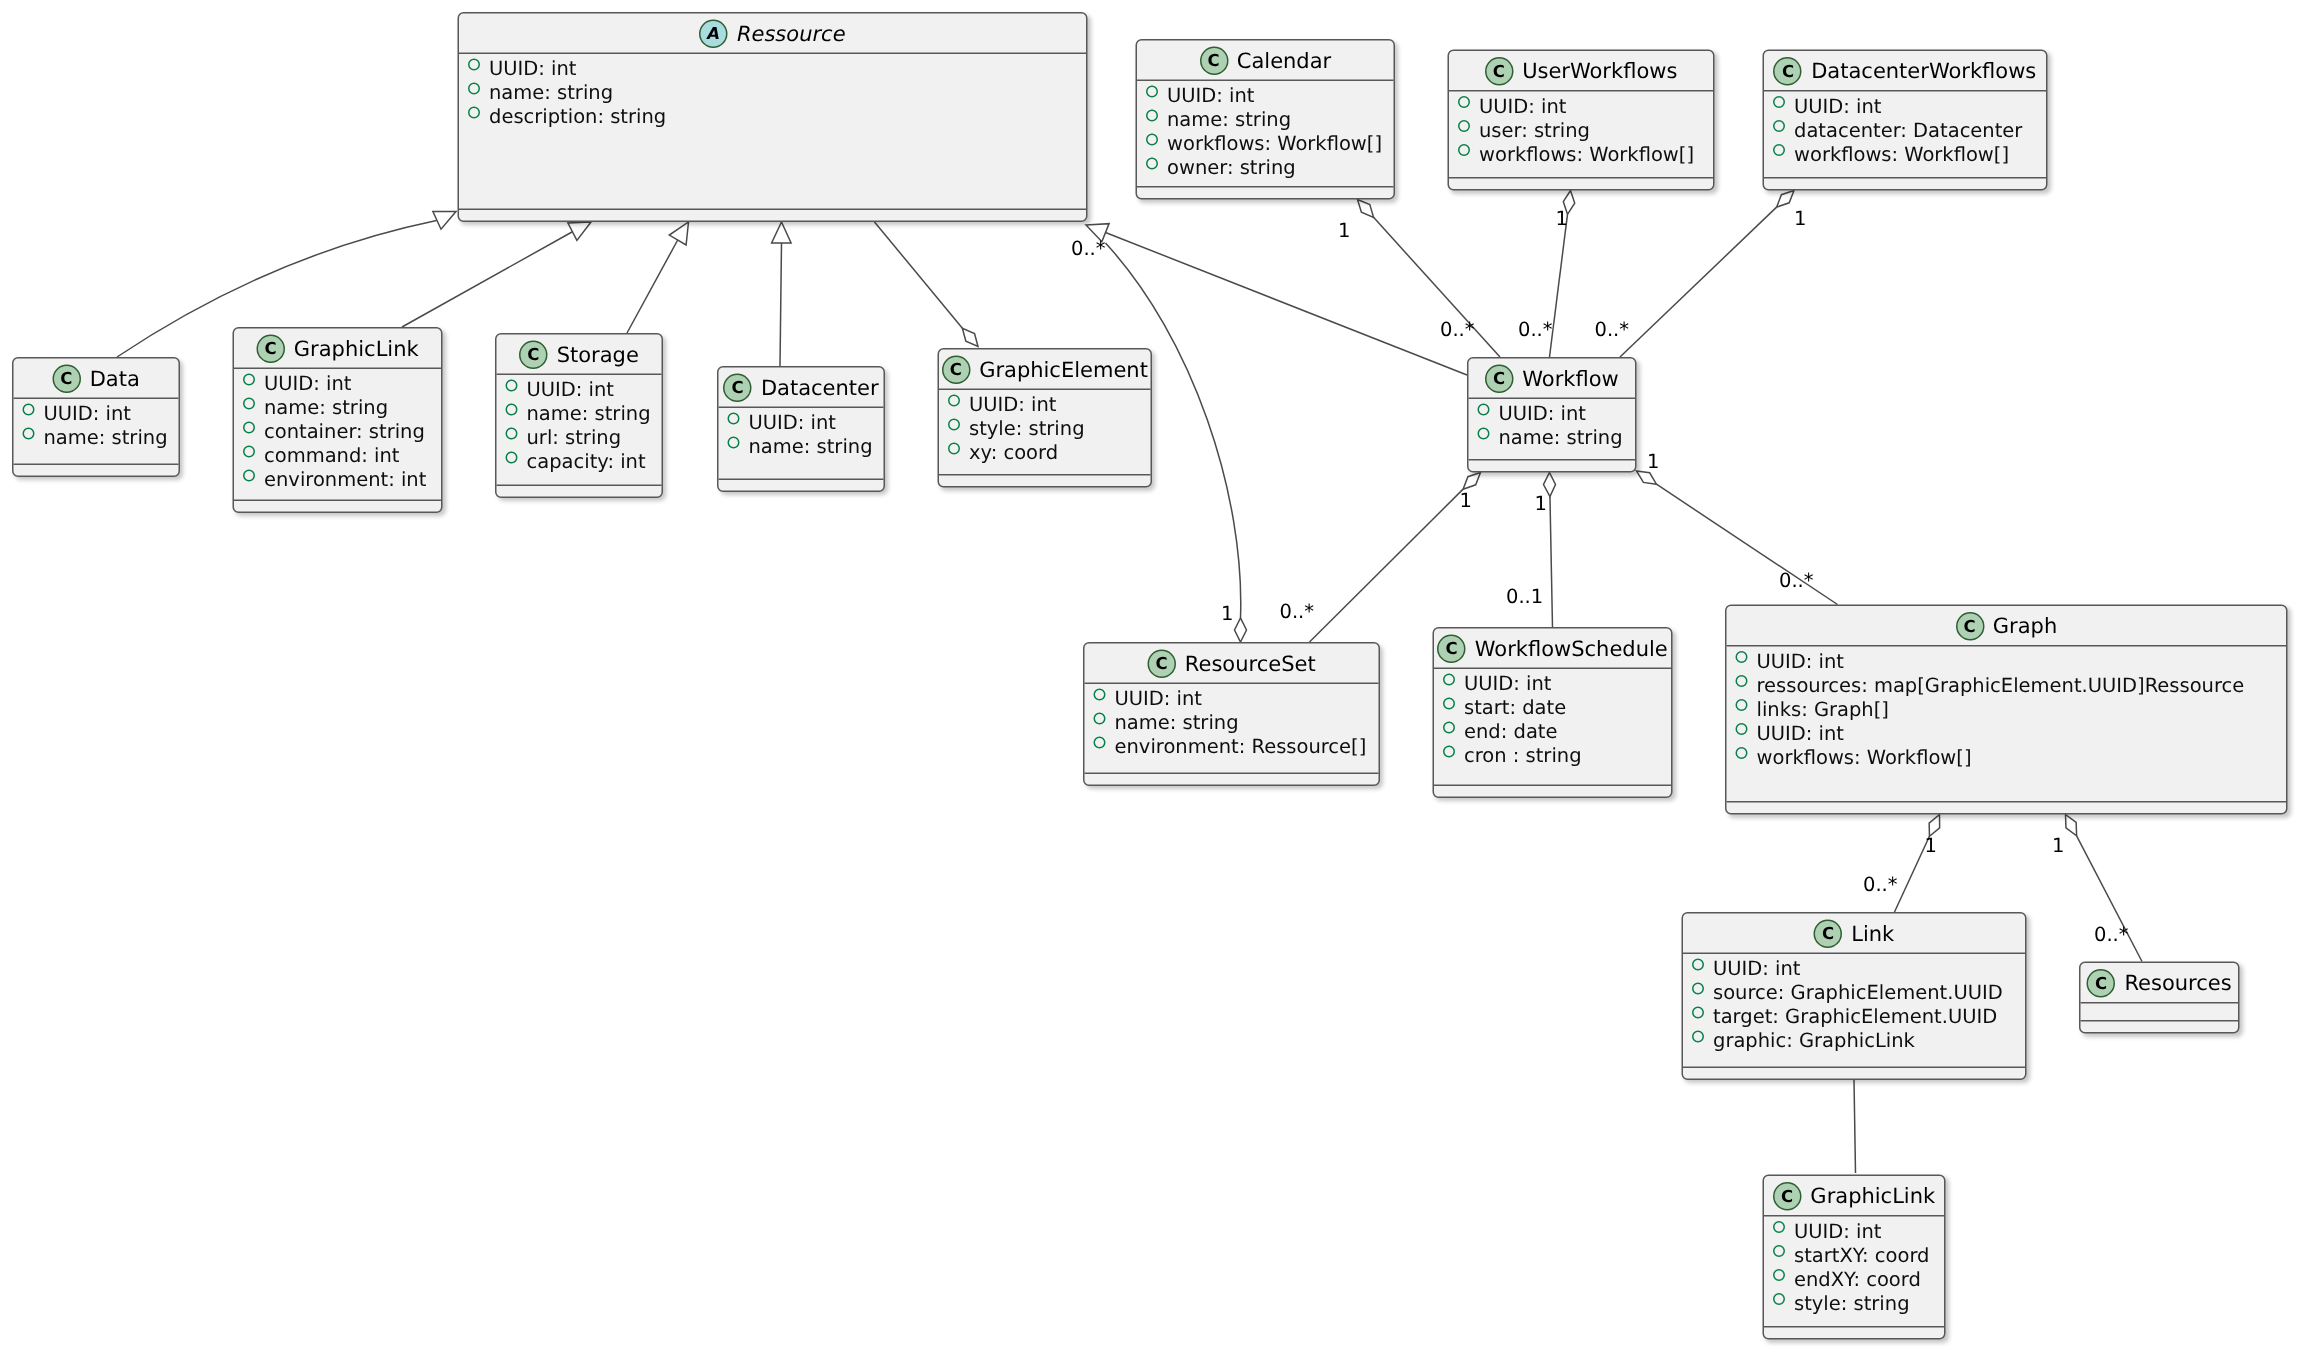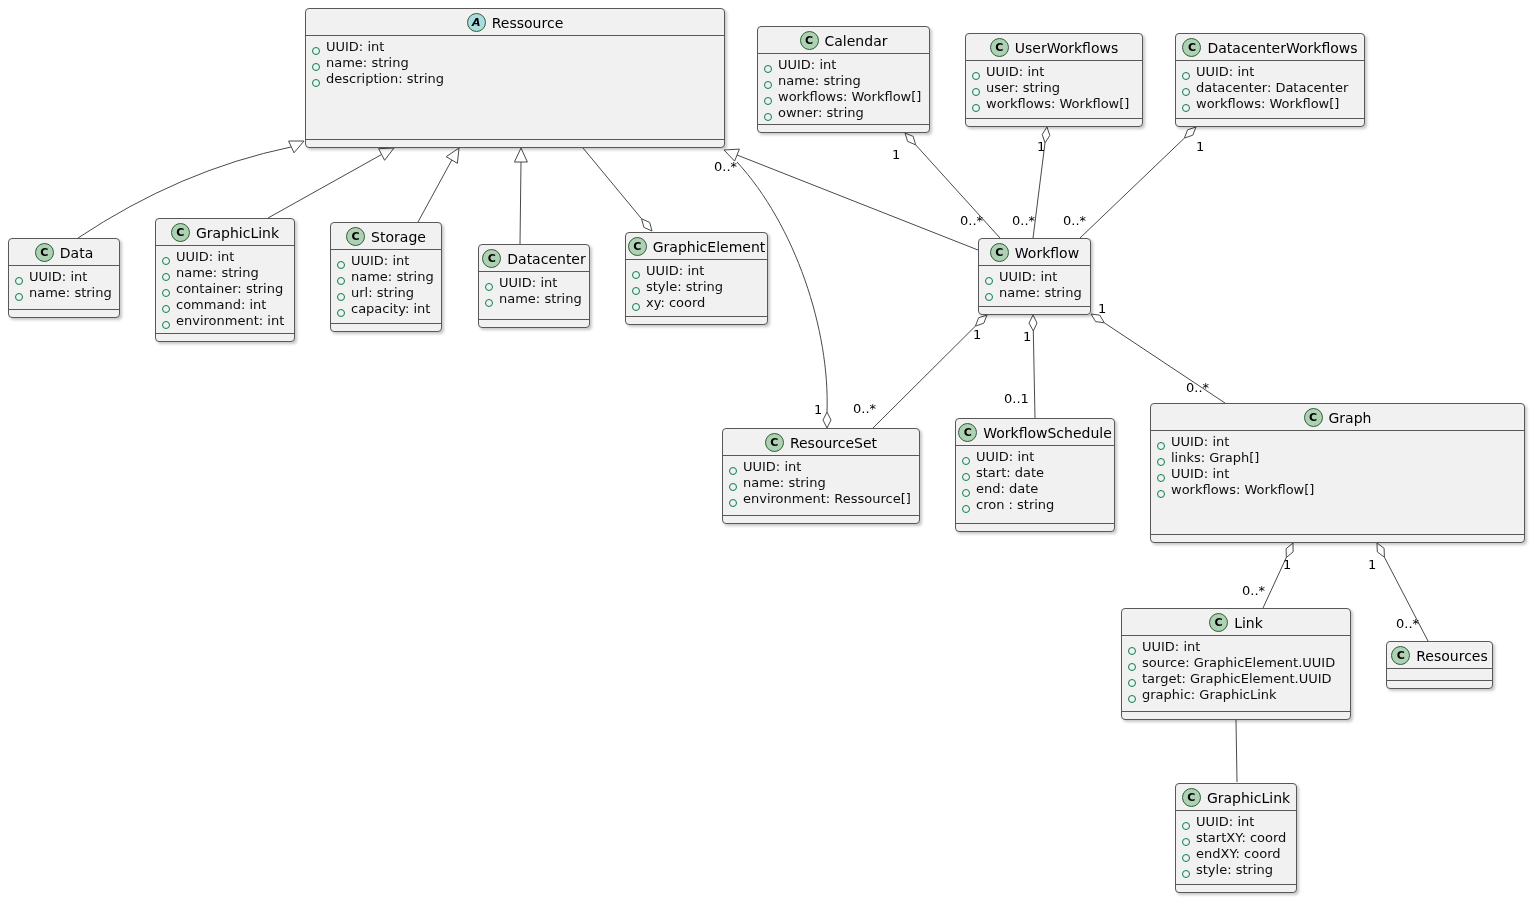--- a/index.html
+++ b/index.html
@@ -18,35 +18,35 @@
     background:#f1f1f1; border:1px solid #585858; border-radius:4px;
     box-shadow:2px 2px 3px rgba(0,0,0,0.22);
     display:flex; flex-direction:column;
   }
   .uml-title {
     display:flex; align-items:center; justify-content:center; gap:6px;
     padding:4px 6px 3px 6px; border-bottom:1px solid #585858;
     flex:0 0 auto; white-space:nowrap; overflow:hidden;
   }
   .uml-name { font-size:14px; color:#000; }
-  .uml-name.abstract { }
+  .uml-name.abstract { font-style:italic; }
   .circle-icon {
     width:17px; height:17px; border-radius:50%;
     background:#ADD1B2; border:1px solid #2f5e33;
     font-weight:bold; font-size:11px; color:#000;
     display:flex; align-items:center; justify-content:center;
     flex:0 0 auto;
   }
   .circle-icon.abstract { background:#A9DCDF; font-style:italic; }
   .uml-attrs {
     flex:1 1 auto; padding:3px 6px 2px 6px;
     border-bottom:1px solid #585858; overflow:hidden;
   }
   .uml-attr {
-    display:flex; align-items:flex-end; gap:6px;
+    display:flex; align-items:flex-start; gap:6px;
     font-size:13px; line-height:16px; color:#0e0e0e; white-space:nowrap;
   }
   .attr-dot {
     width:6px; height:6px; border-radius:50%;
     border:1.5px solid #078048; background:transparent; flex:0 0 auto;
   }
   .uml-methods { flex:0 0 7px; }
   .mult {
     position:absolute; font-size:13px; line-height:14px; color:#000;
     white-space:nowrap;
@@ -355,20 +355,24 @@
           <span class="circle-icon">C</span>
           <span class="uml-name">Graph</span>
         </div>
         <div class="uml-attrs">
           <div class="uml-attr">
             <span class="attr-dot"></span>
             <span>UUID: int</span>
           </div>
           <div class="uml-attr">
             <span class="attr-dot"></span>
+            <span>ressources: map[GraphicElement.UUID]Ressource</span>
+          </div>
+          <div class="uml-attr">
+            <span class="attr-dot"></span>
             <span>links: Graph[]</span>
           </div>
           <div class="uml-attr">
             <span class="attr-dot"></span>
             <span>UUID: int</span>
           </div>
           <div class="uml-attr">
             <span class="attr-dot"></span>
             <span>workflows: Workflow[]</span>
           </div>

